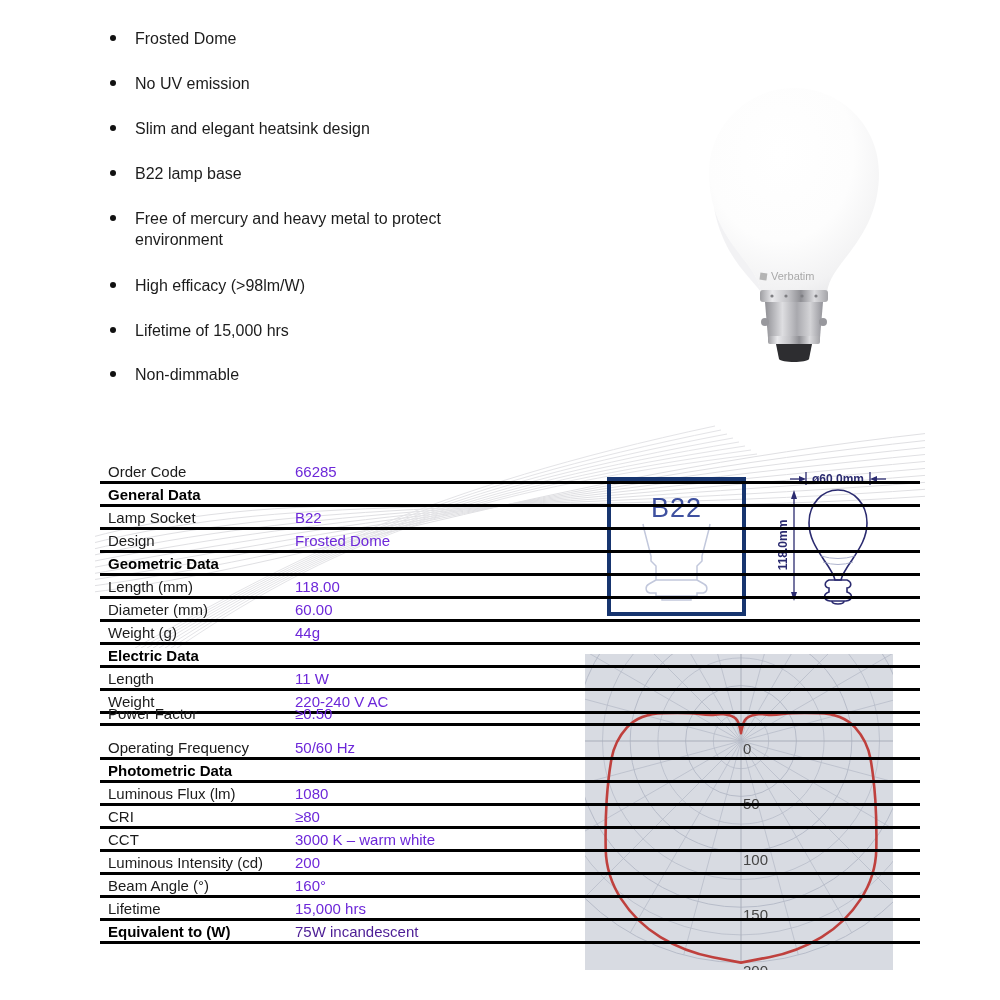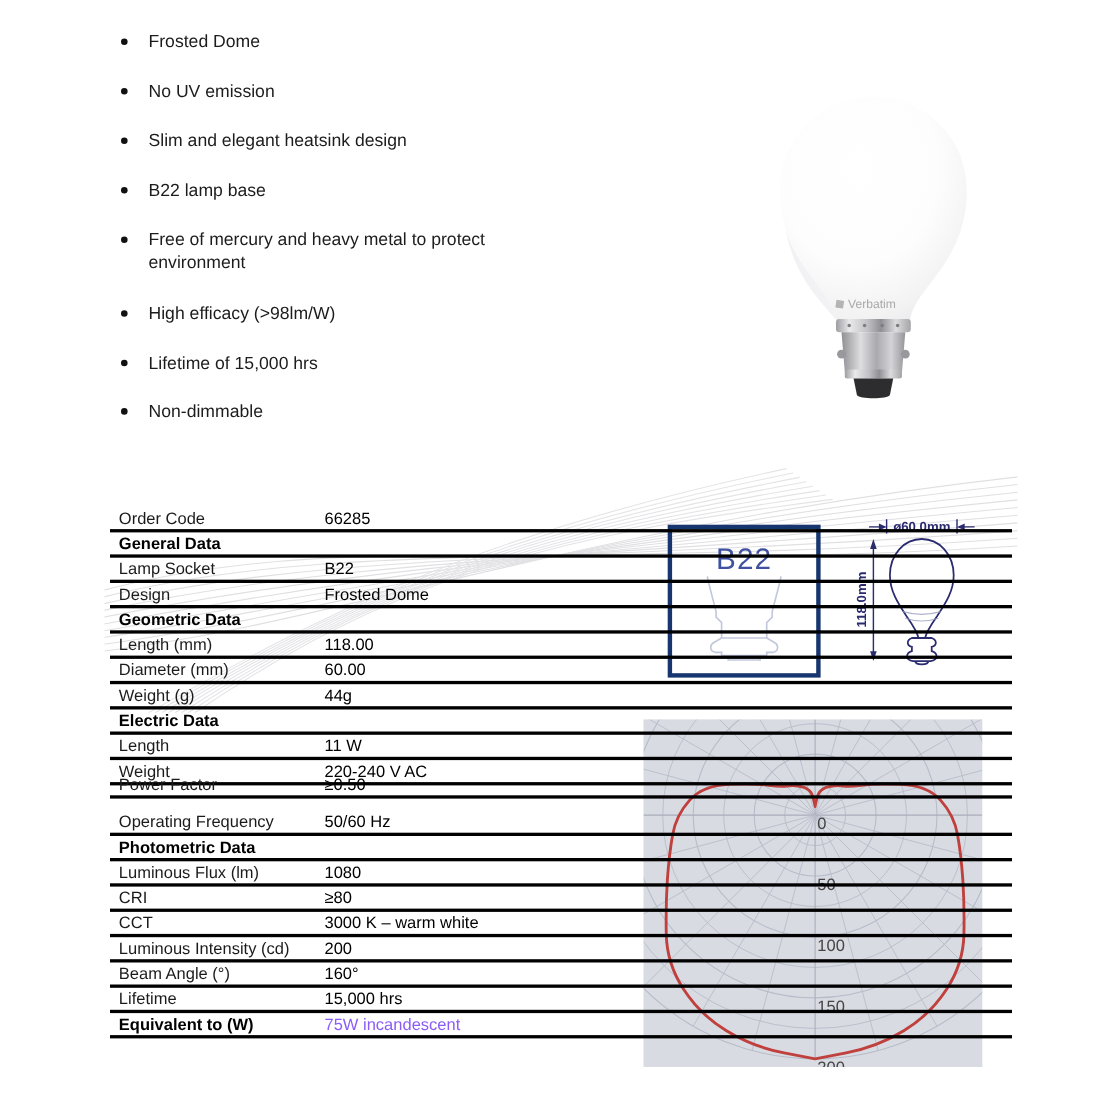--- a/index.html
+++ b/index.html
@@ -16,21 +16,21 @@
   .watermark{position:absolute;left:95px;top:408px;z-index:0;}
 
   
   .bulb-photo{position:absolute;left:678px;top:70px;z-index:1;}
 
   
   .spec-table{position:absolute;left:100px;top:461px;width:820px;z-index:4;}
   .trow{position:absolute;left:0;width:820px;height:23px;box-sizing:border-box;
         border-bottom:3px solid #000000;font-size:15px;line-height:20px;}
   .trow .tlabel{position:absolute;left:8px;top:1px;color:#1b1b1b;white-space:nowrap;}
-  .trow .tvalue{position:absolute;left:195px;top:1px;color:#000000;white-space:nowrap;}
+  .trow .tvalue{position:absolute;left:195px;top:1px;color:#6d28d9;white-space:nowrap;}
   .trow.section .tlabel{color:#000000;font-weight:bold;}
 
   
   .b22-box{position:absolute;left:607px;top:477px;width:139px;height:139px;box-sizing:border-box;
            border:4px solid #17356f;z-index:2;background:transparent;}
   .b22-box .b22-label{position:absolute;left:0;top:12px;width:100%;text-align:center;
            font-size:27px;color:#3f51a0;letter-spacing:1px;}
   .b22-box svg{position:absolute;left:0;top:0;}
 
   
@@ -216,21 +216,21 @@
     <div class="trow" style="top:414px">
         <span class="tlabel">Beam Angle (°)</span>
         <span class="tvalue">160°</span>
       </div>
     <div class="trow" style="top:437px">
         <span class="tlabel">Lifetime</span>
         <span class="tvalue">15,000 hrs</span>
       </div>
     <div class="trow section" style="top:460px">
         <span class="tlabel">Equivalent to (W)</span>
-        <span class="tvalue" style="color:#8b5cf6;font-weight:normal">75W incandescent</span>
+        <span class="tvalue" style="color:#4c1d95;font-weight:normal">75W incandescent</span>
       </div>
   </div>
 
   <div class="b22-box">
     <svg width="131" height="131" viewBox="0 0 131 131">
       <g fill="none" stroke="#c2c8dc" stroke-width="1.5">
         <path d="M32,43 L33,48 L40,75 L40,80 L45,85 L45,99 L86,99 L86,85 L91,80 L91,75 L98,48 L99,43"></path>
         <path d="M45,99 L38,103 C34,105 34,111 39,112 L45,112 L45,115 L86,115 L86,112 L92,112 C97,111 97,105 93,103 L86,99"></path>
         <path d="M51,115 L51,119 L80,119 L80,115"></path>
       </g>

